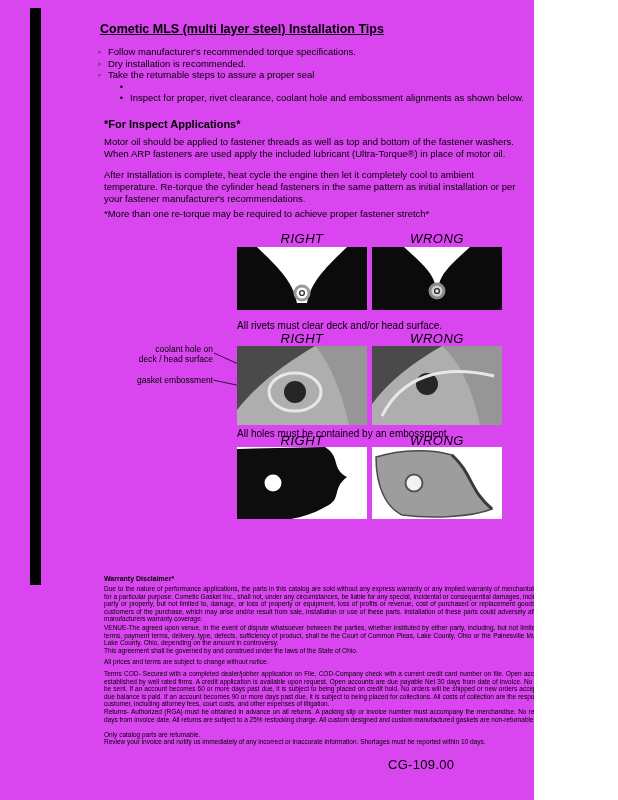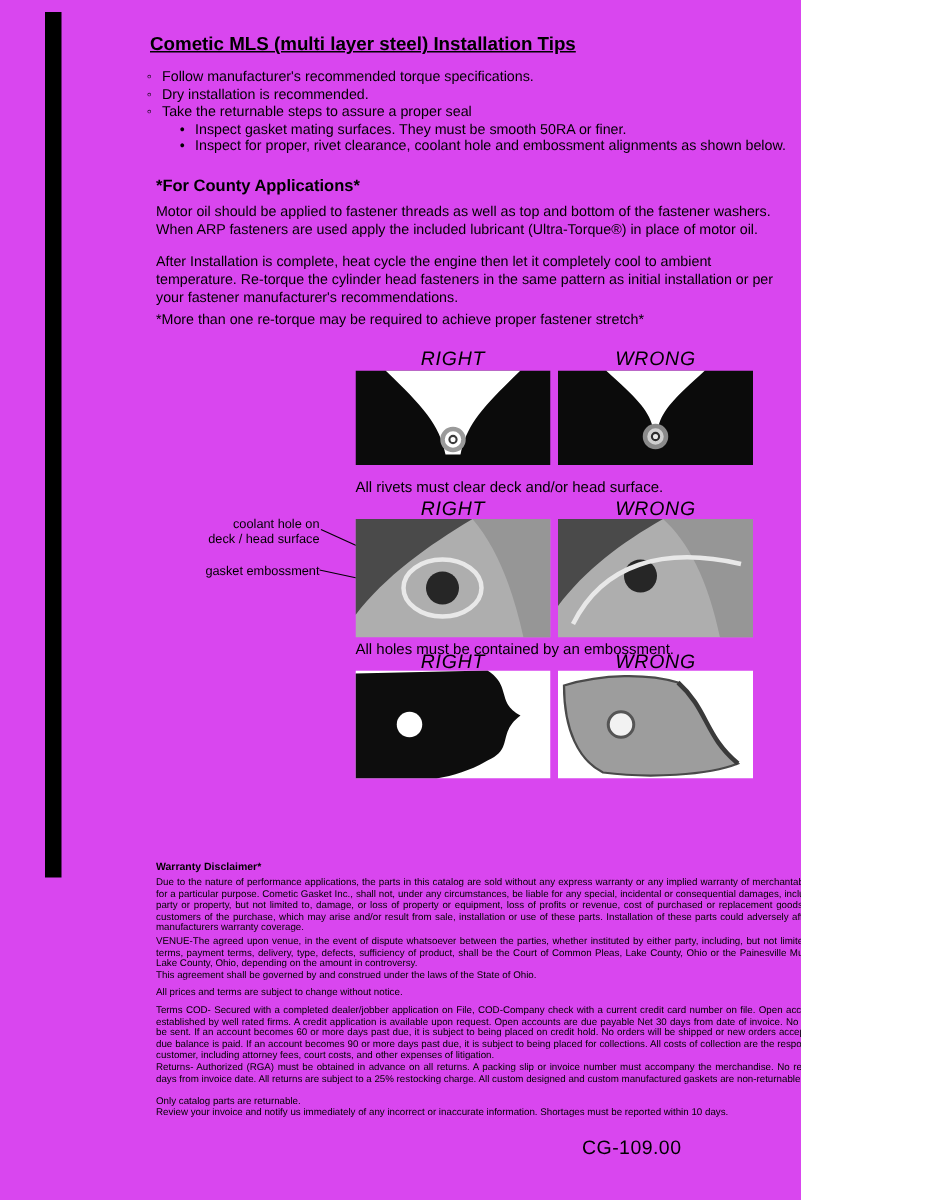--- a/index.html
+++ b/index.html
@@ -45,29 +45,28 @@
     <div class="b-row">
       <span class="b-mark">◦</span>
       <span>Dry installation is recommended.</span>
     </div>
     <div class="b-row">
       <span class="b-mark">◦</span>
       <span>Take the returnable steps to assure a proper seal</span>
     </div>
     <div class="b-row sub">
       <span class="b-mark">•</span>
-      <span>Inspect gasket mating surfaces.  They must be smooth 50RA or finer.</span>
     </div>
     <div class="b-row sub">
       <span class="b-mark">•</span>
       <span>Inspect for proper, rivet clearance, coolant hole and embossment alignments as shown below.</span>
     </div>
   </div>
 
-  <div class="abs h2" style="left:104px; top:118px;">*For County Applications*</div>
+  <div class="abs h2" style="left:104px; top:118px;">*For Inspect Applications*</div>
   <div class="abs para" style="left:104px; top:136px; width:415px;">Motor oil should be applied to fastener threads as well as top and bottom of the fastener washers. When ARP fasteners are used apply the included lubricant (Ultra-Torque®) in place of motor oil.</div>
   <div class="abs para" style="left:104px; top:169px; width:422px;">After Installation is complete, heat cycle the engine then let it completely cool to ambient temperature. Re-torque the cylinder head fasteners in the same pattern as initial installation or per your fastener manufacturer's recommendations.</div>
   <div class="abs note" style="left:104px; top:208px;">*More than one re-torque may be required to achieve proper fastener stretch*</div>
 
   <div class="abs dg-head" style="left:237px; top:231px;">RIGHT</div>
   <div class="abs dg-head" style="left:372px; top:231px;">WRONG</div>
 
   <div class="abs panel" style="left:237px; top:247px;">
     <svg width="130" height="63" viewBox="0 0 130 63">
       <rect width="130" height="63" fill="#0b0b0b"></rect>

